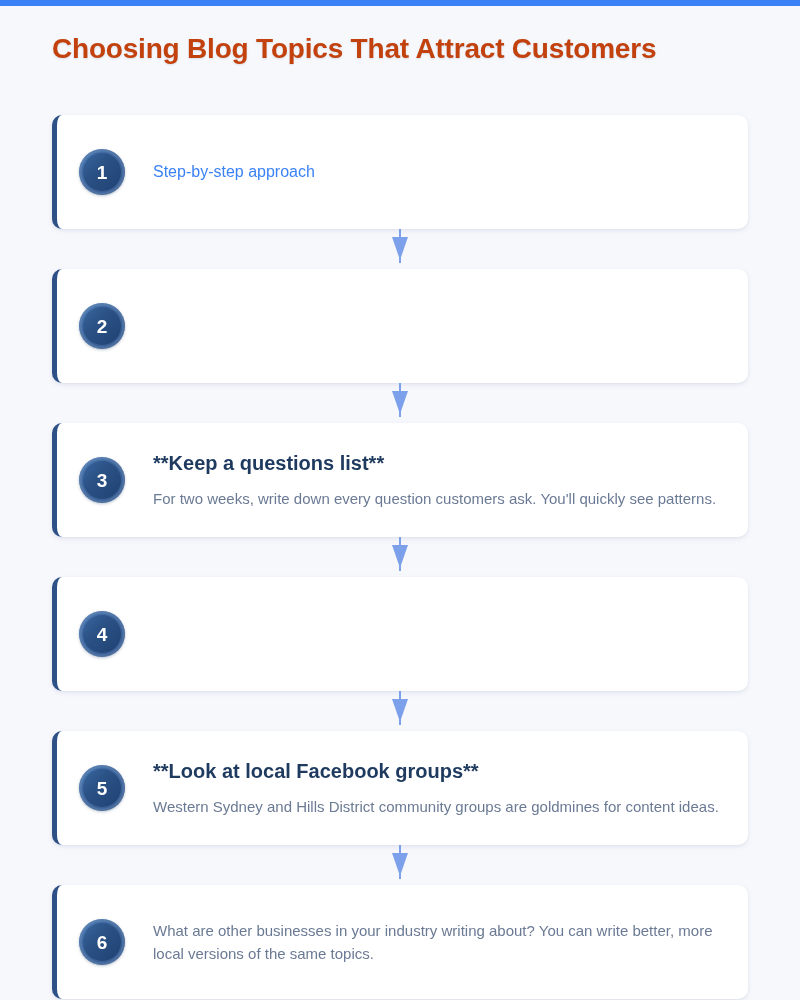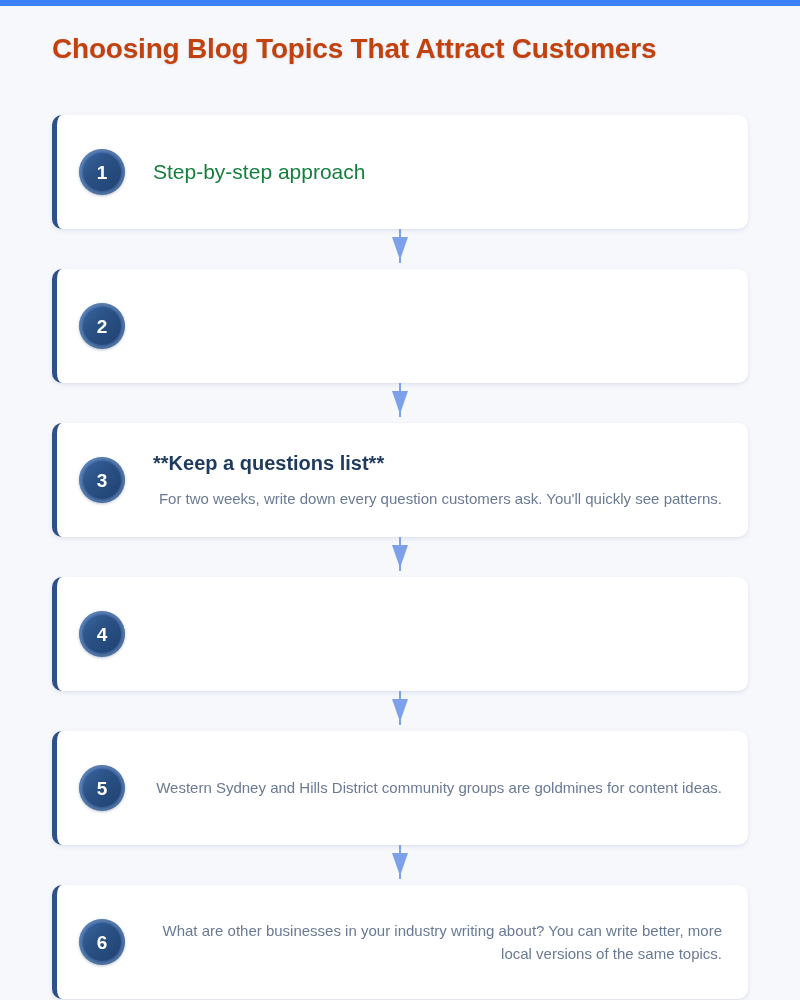--- a/index.html
+++ b/index.html
@@ -89,26 +89,25 @@
     font-weight: bold;
     color: #1e3a5f;
     line-height: 1.3;
     margin-bottom: 11px;
   }
 
   .step-text {
     font-size: 15px;
     color: #6b7a94;
     line-height: 1.55;
-    text-align: right;
   }
 
   .step-label-only {
-    font-size: 21px;
-    color: #15803d;
+    font-size: 16px;
+    color: #3b82f6;
     line-height: 1.5;
   }
 
   .step-heading:empty,
   .step-text:empty,
   .step-label-only:empty { display: none; }
 
   .connector {
     height: 40px;
     display: flex;
@@ -181,20 +180,21 @@
   <div class="connector">
     <svg width="22" height="40" viewBox="0 0 22 40">
       <rect x="10" y="0" width="2" height="34" fill="#7ca0ea"></rect>
       <polygon points="3,8 19,8 11,31" fill="#7ca0ea"></polygon>
     </svg>
   </div>
 
   <div class="step-card">
     <div class="step-badge">5</div>
     <div class="step-body">
+      <div class="step-heading">**Look at local Facebook groups**</div>
 
       <div class="step-text">Western Sydney and Hills District community groups are goldmines for content ideas.</div>
     </div>
   </div>
 
   <div class="connector">
     <svg width="22" height="40" viewBox="0 0 22 40">
       <rect x="10" y="0" width="2" height="34" fill="#7ca0ea"></rect>
       <polygon points="3,8 19,8 11,31" fill="#7ca0ea"></polygon>
     </svg>

